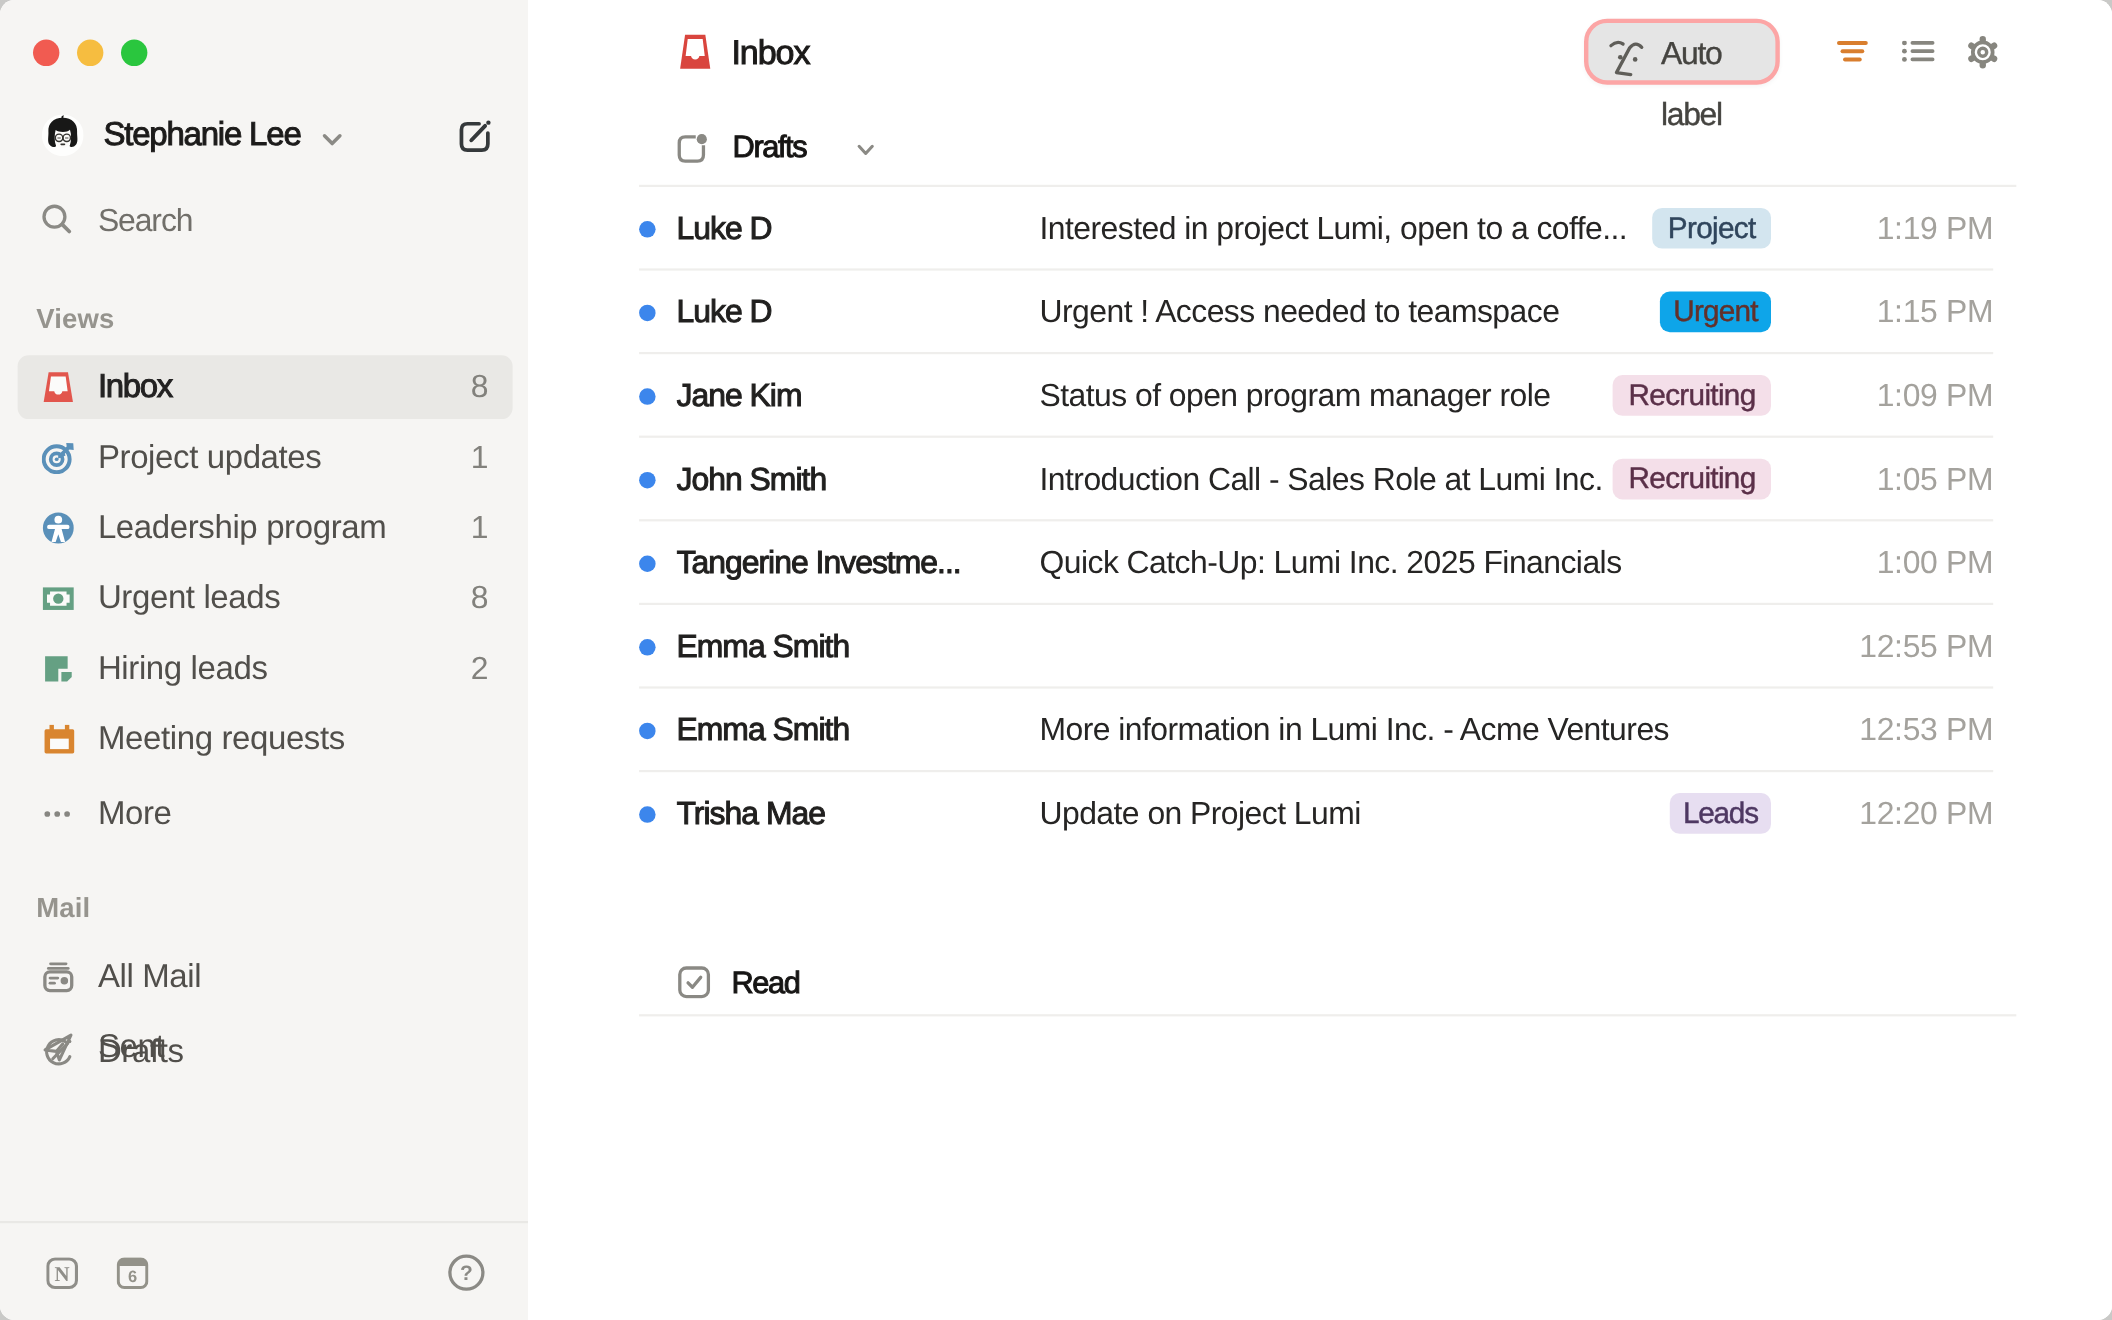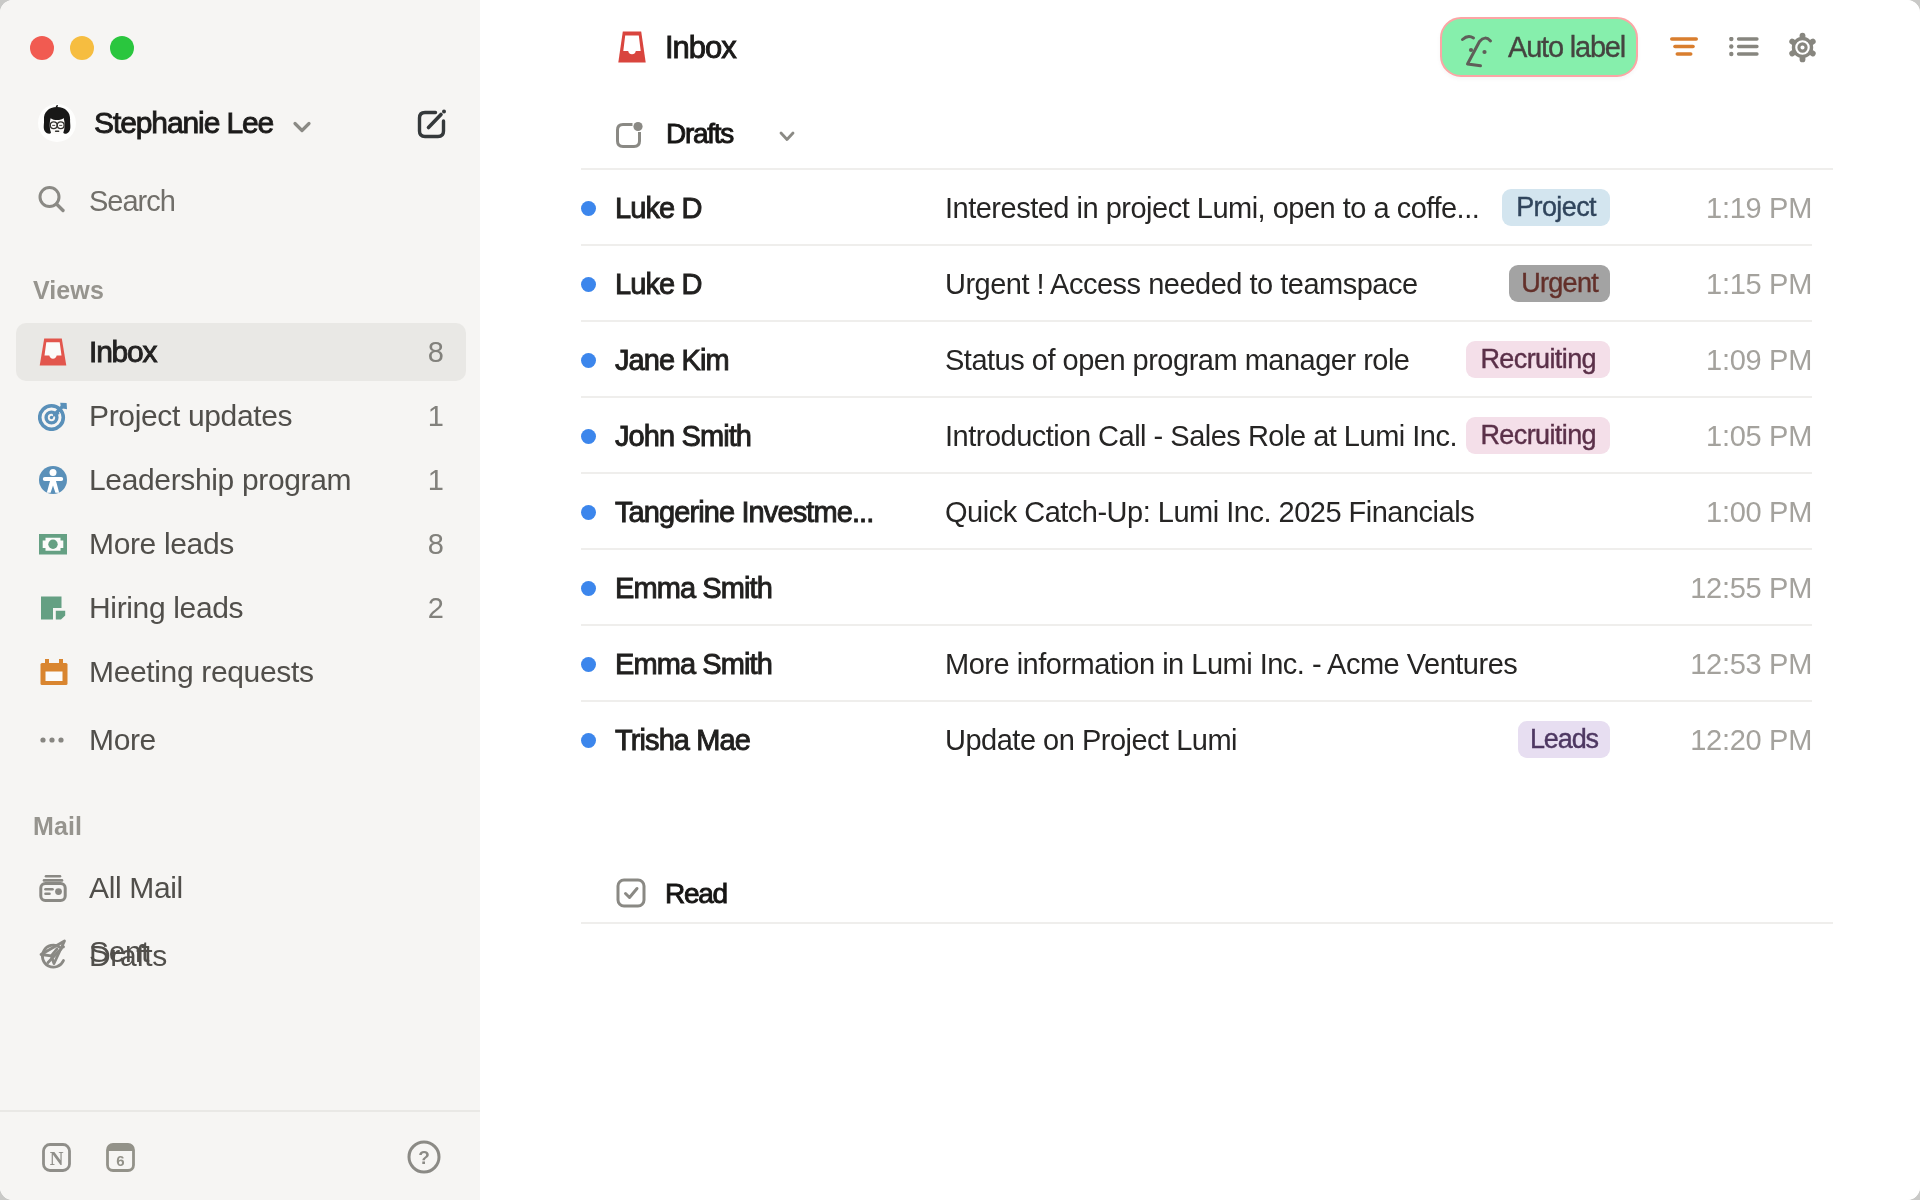--- a/index.html
+++ b/index.html
@@ -19,36 +19,36 @@
 .seclabel { position:absolute; left:33px; font-size:25px; font-weight:700; color:#96948e; letter-spacing:0.1px; }
 .srow { position:absolute; left:0; width:480px; height:64px; }
 .srow .ic { position:absolute; left:38px; top:17px; width:30px; height:30px; }
 .srow .txt { position:absolute; left:89px; top:0; height:64px; line-height:64px; font-size:30px; font-weight:400; color:#514f4b; letter-spacing:-0.35px; }
 .srow .cnt { position:absolute; right:36px; top:0; height:64px; line-height:64px; font-size:29px; color:#82817c; }
 .hl { position:absolute; left:16px; right:14px; top:3px; bottom:3px; background:#e9e8e5; border-radius:10px; }
 .srow.sel .txt { color:#232222; -webkit-text-stroke:0.9px currentColor; letter-spacing:-1.2px; }
 
 
 .title { position:absolute; left:185px; top:28px; height:40px; line-height:40px; font-size:31px; font-weight:400; -webkit-text-stroke:0.9px currentColor; color:#1b1a19; letter-spacing:-1.0px; }
-.autolabel { position:absolute; left:960px; top:17px; width:198px; height:60px; border:2px solid #fca5a5; border-radius:21px; background:#86efac; box-shadow:0 2px 4px rgba(0,0,0,0.04); }
+.autolabel { position:absolute; left:960px; top:17px; width:178px; height:60px; border:4px solid #fca5a5; border-radius:21px; background:#e5e5e5; box-shadow:0 2px 4px rgba(0,0,0,0.04); }
 .autolabel .altxt { position:absolute; left:66px; top:0; height:56px; line-height:56px; font-size:29px; font-weight:400; -webkit-text-stroke:0.35px currentColor; color:#454440; letter-spacing:-1.2px; }
 
 
 .sechead { position:absolute; height:36px; line-height:36px; font-size:28px; font-weight:400; -webkit-text-stroke:0.9px currentColor; color:#161514; letter-spacing:-1.3px; }
 
 
 .mrow { position:absolute; left:0; width:1440px; height:76px; }
 .mrow .dot { position:absolute; left:101px; top:31px; width:15px; height:15px; border-radius:50%; background:#3c86ec; }
 .mrow .from { position:absolute; left:135px; top:0; width:330px; height:96px; line-height:76px; font-size:29px; font-weight:400; -webkit-text-stroke:0.9px currentColor; color:#21201f; letter-spacing:-0.9px; white-space:nowrap; overflow:hidden; }
 .mrow .subj { position:absolute; left:465px; top:0; height:76px; line-height:76px; font-size:29px; color:#262524; letter-spacing:-0.5px; white-space:nowrap; }
 .mrow .time { position:absolute; right:108px; top:0; height:76px; line-height:76px; font-size:29px; color:#a4a29d; letter-spacing:-0.3px; }
 .mrow .pill { position:absolute; right:310px; top:19px; height:37px; line-height:37px; border-radius:9px; padding:0 14px; font-size:27px; font-weight:400; -webkit-text-stroke:0.4px currentColor; letter-spacing:-0.6px; }
 .sep { position:absolute; left:101px; height:0; border-top:2px solid #efeeec; }
 .pill.blue { background:#d3e5ef; color:#30455c; }
-.pill.red { background:#a3a3a3; color:#63302a; }
+.pill.red { background:#0ea5e9; color:#63302a; }
 .pill.pink { background:#f4dfe9; color:#5b3049; }
 .pill.purple { background:#e7def1; color:#4e3862; }
 svg { display:block; }
 </style>
 </head>
 <body>
 <div class="window">
 <div class="sidebar">
   <div class="light" style="left:30px; background:#f15b51;"></div>
   <div class="light" style="left:70px; background:#f6bd40;"></div>
@@ -118,21 +118,21 @@
     <div class="txt">Leadership program</div>
     <div class="cnt">1</div>
   </div>
 
   <div class="srow" style="top:512px;">
     <svg class="ic" viewBox="0 0 30 30">
       <rect x="1" y="5" width="28" height="20.5" fill="#65a083"></rect>
       <path d="M7.5 8.8 L22.5 8.8 L22.5 11.5 L25.3 11.5 L25.3 19 L22.5 19 L22.5 21.7 L7.5 21.7 L7.5 19 L4.7 19 L4.7 11.5 L7.5 11.5 Z" fill="#fbfbfa"></path>
       <circle cx="15" cy="15.25" r="4.7" fill="#65a083"></circle>
     </svg>
-    <div class="txt">More leads</div>
+    <div class="txt">Urgent leads</div>
     <div class="cnt">8</div>
   </div>
 
   <div class="srow" style="top:576px;">
     <svg class="ic" viewBox="0 0 30 30">
       <path d="M3 3.5 L23.5 3.5 L23.5 15 L15 15 L15 26.5 L3 26.5 Z" fill="#65a083"></path>
       <path d="M17.8 17.8 L27.2 17.8 L27.2 22.4 L23 26.6 L17.8 26.6 Z" fill="#65a083"></path>
     </svg>
     <div class="txt">Hiring leads</div>
     <div class="cnt">2</div>

